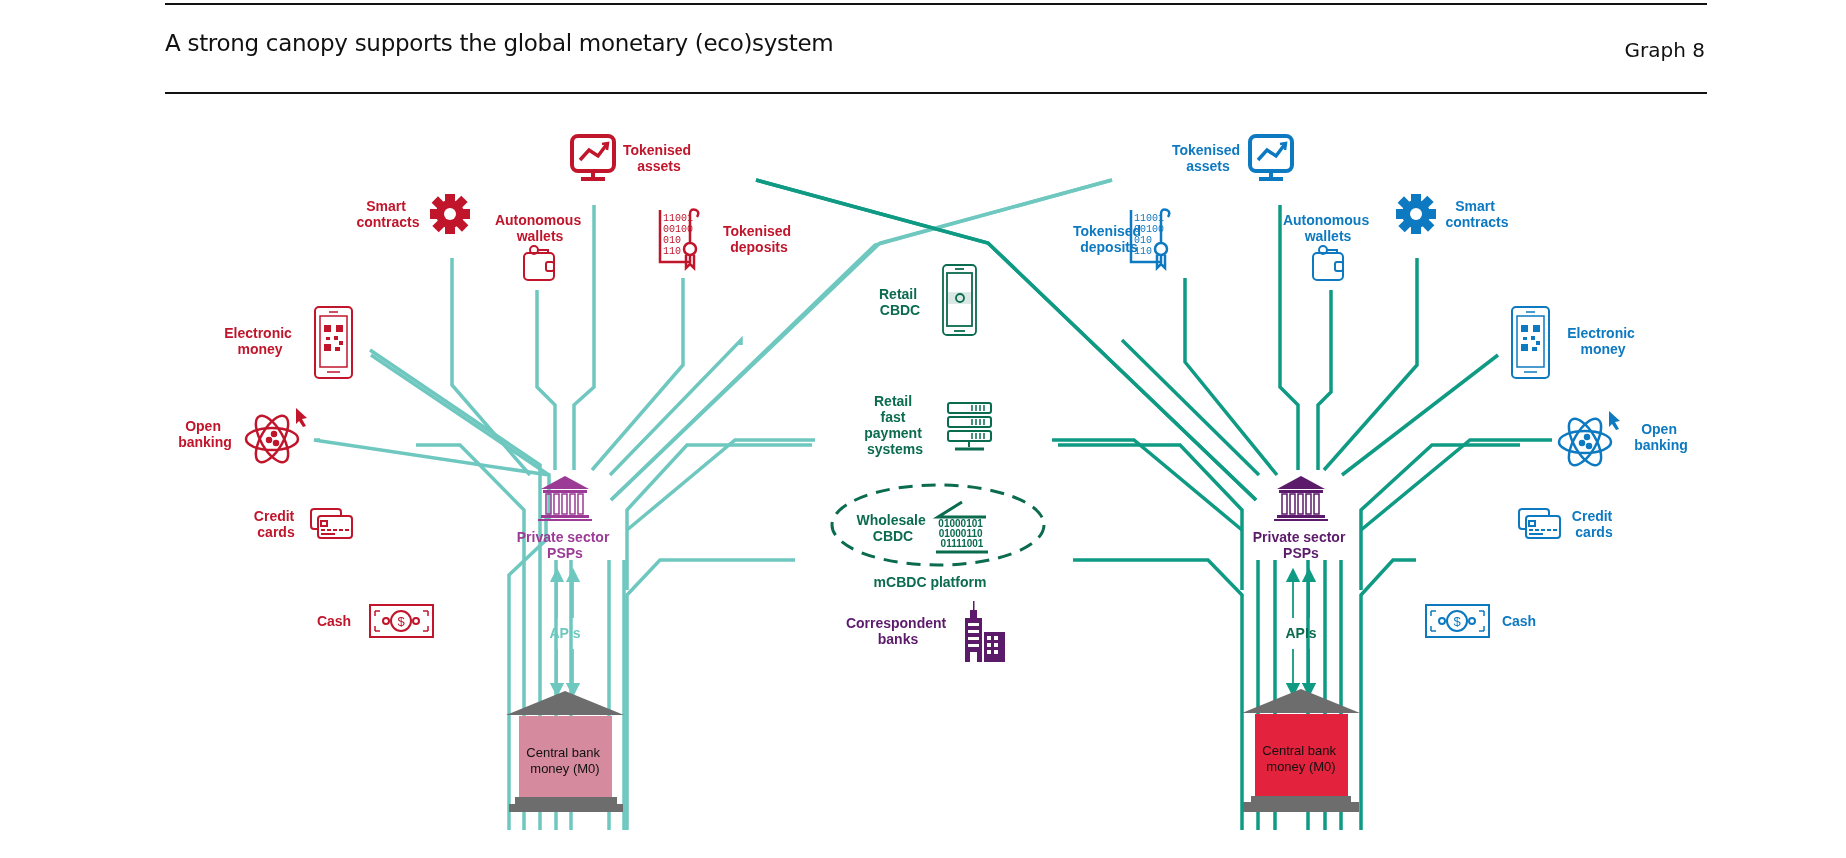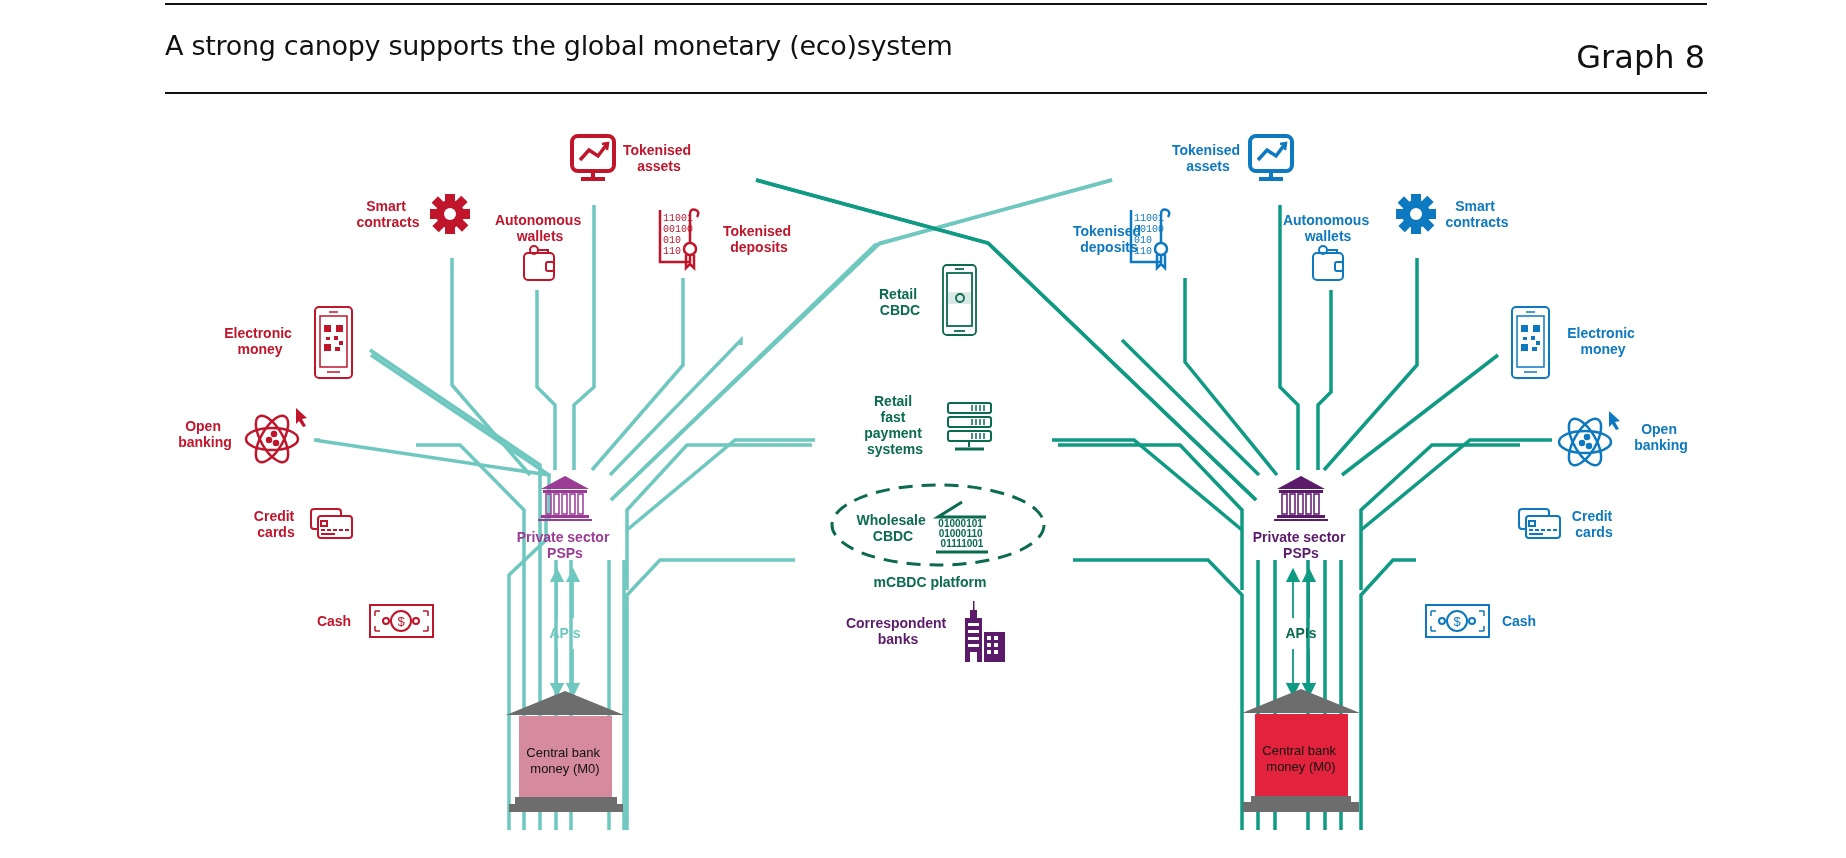--- a/index.html
+++ b/index.html
@@ -1,20 +1,20 @@
 <!DOCTYPE html>
 <html><head>
 <meta charset="utf-8">
 <style>
   html, body { margin:0; padding:0; background:#fff; }
   body { width:1846px; height:858px; position:relative; overflow:hidden; font-family:"Liberation Sans", sans-serif; }
   .rule-top { position:absolute; left:165px; top:3px; width:1542px; height:2px; background:#111; }
   .rule-bot { position:absolute; left:165px; top:92px; width:1542px; height:2px; background:#111; }
-  .title { position:absolute; left:165px; top:30px; font-size:27px; color:#111; font-family:"DejaVu Sans", sans-serif; font-weight:normal; letter-spacing:-0.3px; }
-  .graphno { position:absolute; right:141px; top:38px; font-size:32px; color:#111; font-family:"DejaVu Sans", sans-serif; }
+  .title { position:absolute; left:165px; top:30px; font-size:23px; color:#111; font-family:"DejaVu Sans", sans-serif; font-weight:normal; letter-spacing:-0.3px; }
+  .graphno { position:absolute; right:141px; top:38px; font-size:20px; color:#111; font-family:"DejaVu Sans", sans-serif; }
   svg.diagram { position:absolute; left:0; top:0; }
   .lbl { font-family:"Liberation Sans", sans-serif; font-weight:bold; font-size:14px; text-anchor:middle; }
   .lblsm { font-family:"Liberation Sans", sans-serif; font-size:13px; text-anchor:middle; fill:#111; }
   .bin { font-family:"Liberation Mono", monospace; font-size:10px; }
   .binb { font-family:"Liberation Sans", sans-serif; font-size:10px; font-weight:bold; }
 </style>
 </head>
 <body>
 
 <div class="rule-top"></div>

